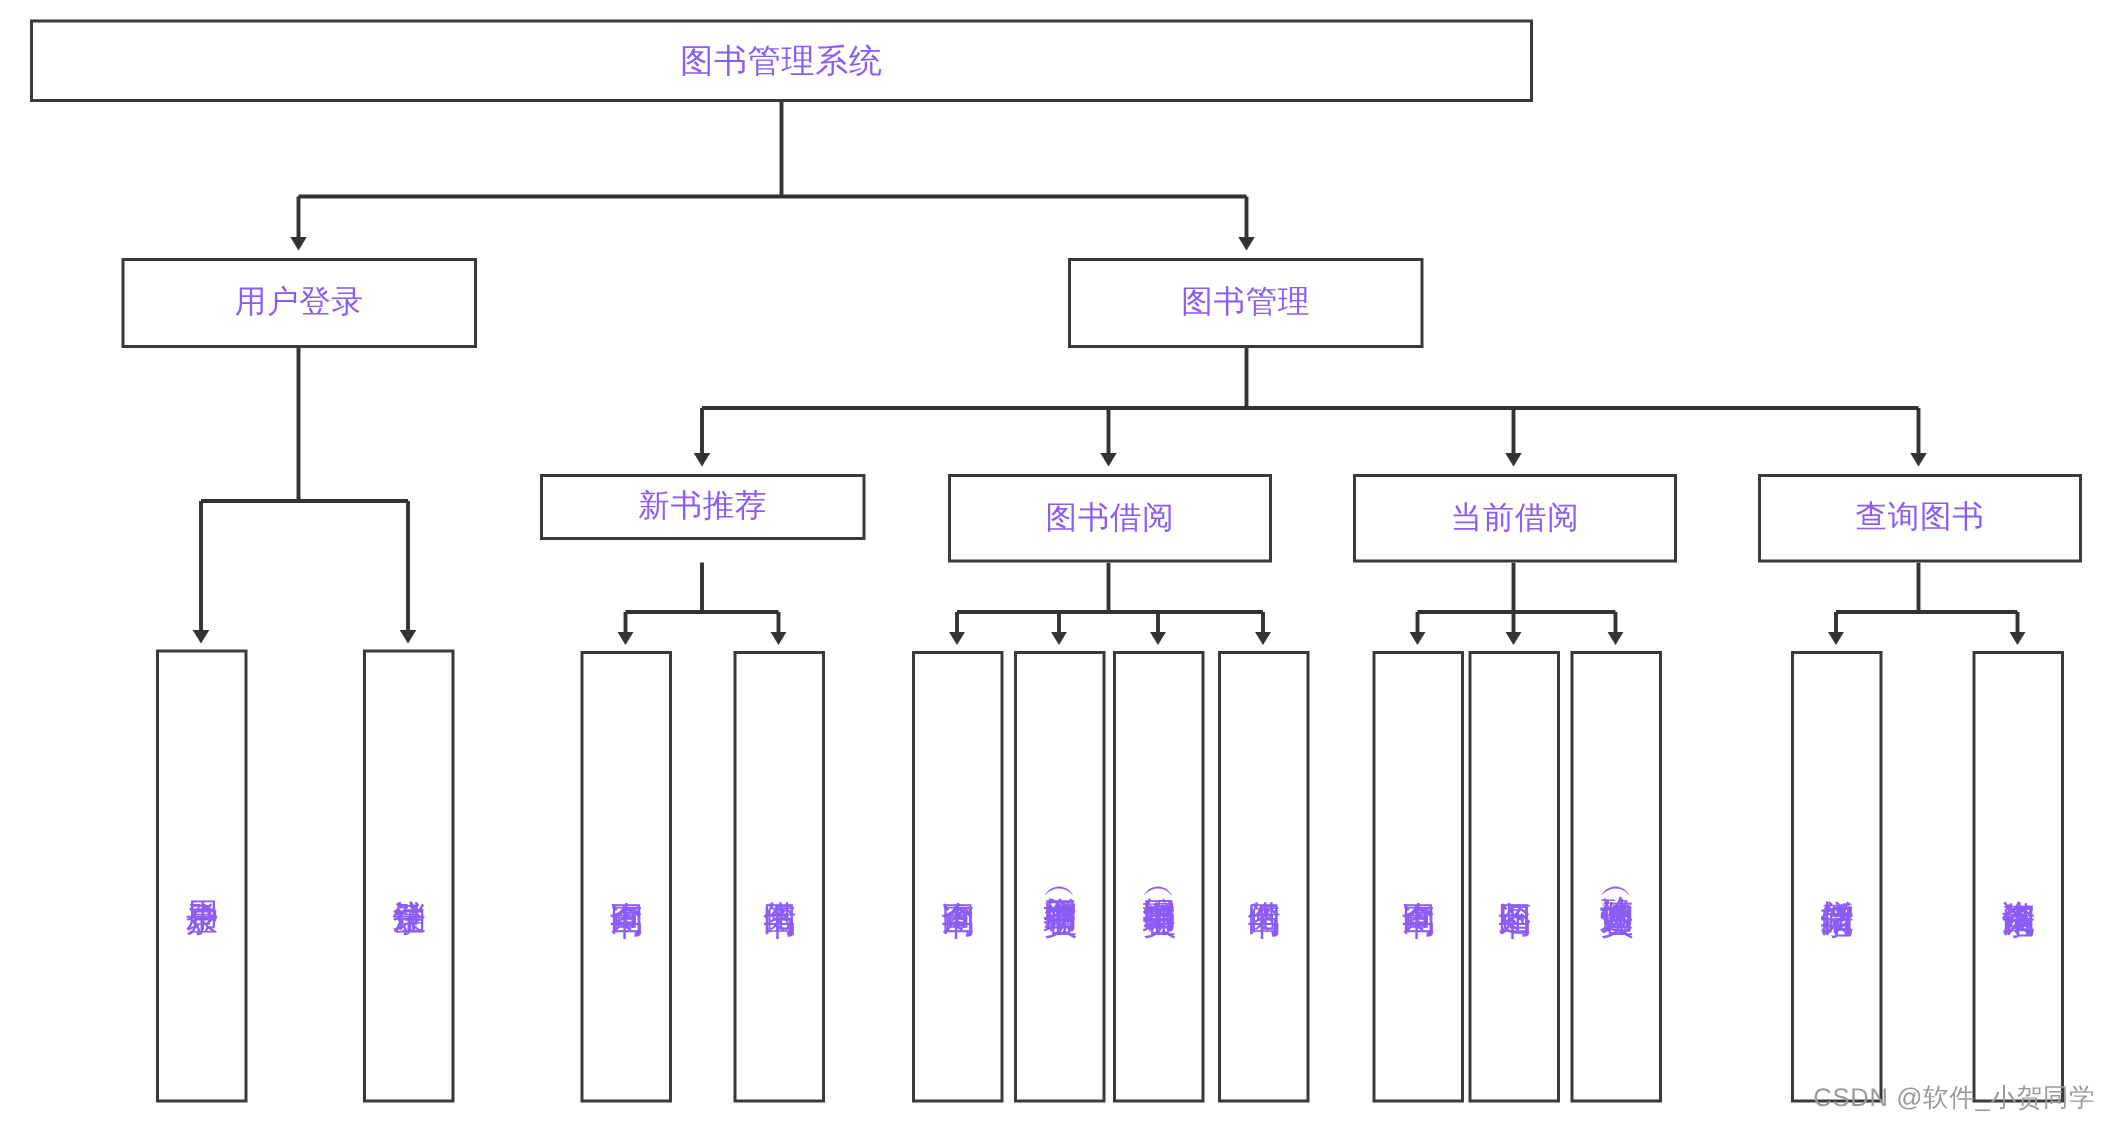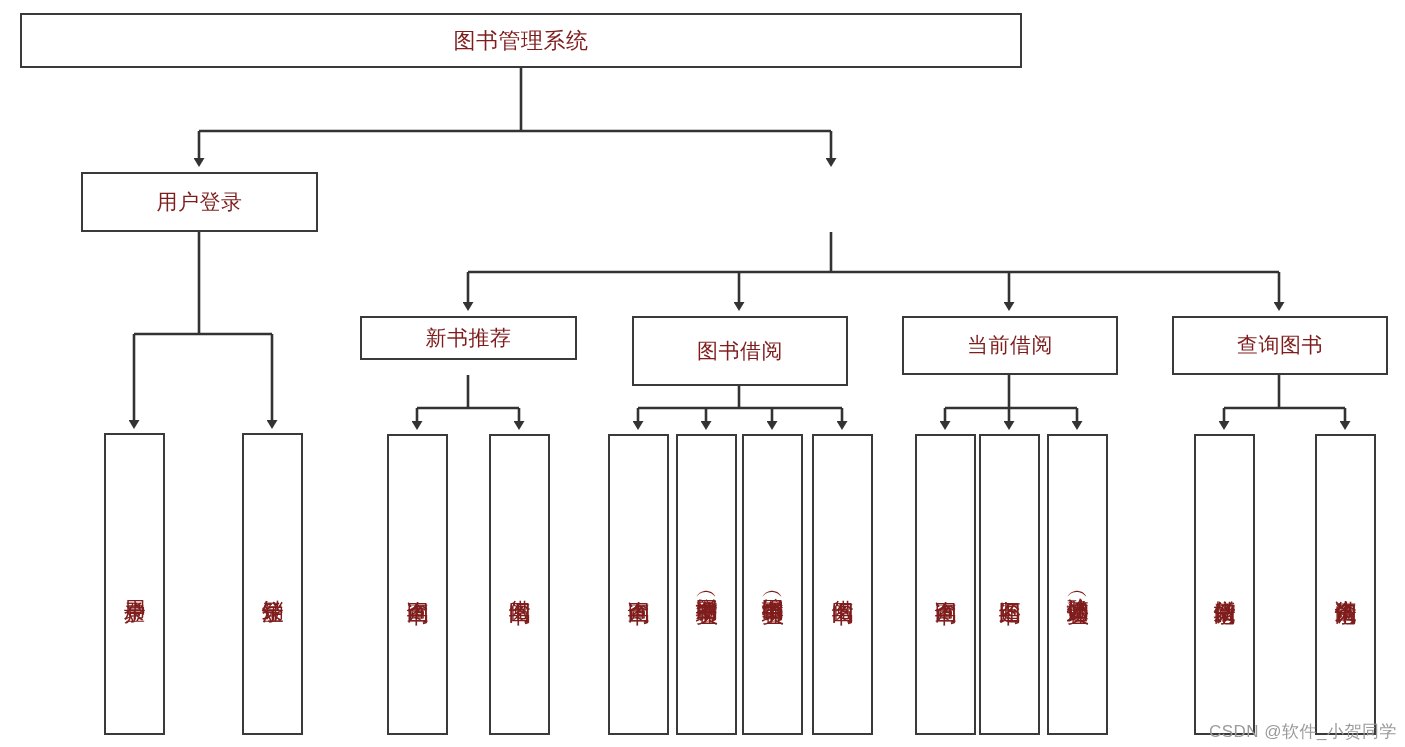--- a/index.html
+++ b/index.html
@@ -14,21 +14,21 @@
   svg.edges{position:absolute;left:0;top:0;width:1405px;height:747px;pointer-events:none;}
 
   .node{
     position:absolute;
     box-sizing:border-box;
     background:#ffffff;
     border:2.5px solid #3a3a3a;
     display:flex;
     align-items:center;
     justify-content:center;
-    color:#7f1d1d;
+    color:#8b5cf6;
   }
   .node .lbl{
     display:block;
     text-align:center;
     line-height:1.18;
     letter-spacing:0.5px;
   }
   .node.horiz .lbl{
     font-size:21px;
     white-space:nowrap;
@@ -111,25 +111,28 @@
     </g>
   </svg>
 
   <div class="node horiz root" style="left:20px;top:13px;width:1002px;height:55px;">
     <span class="lbl">图书管理系统</span>
   </div>
 
   <div class="node horiz" style="left:81px;top:172px;width:237px;height:60px;">
     <span class="lbl">用户登录</span>
   </div>
+  <div class="node horiz" style="left:712px;top:172px;width:237px;height:60px;">
+    <span class="lbl">图书管理</span>
+  </div>
 
   <div class="node horiz" style="left:360px;top:316px;width:217px;height:44px;">
     <span class="lbl">新书推荐</span>
   </div>
-  <div class="node horiz" style="left:632px;top:316px;width:216px;height:70px;font-family:Liberation Serif, serif;">
+  <div class="node horiz" style="left:632px;top:316px;width:216px;height:59px;font-family:Liberation Serif, serif;">
     <span class="lbl">图书借阅</span>
   </div>
   <div class="node horiz" style="left:902px;top:316px;width:216px;height:59px;font-family:Liberation Serif, serif;">
     <span class="lbl">当前借阅</span>
   </div>
   <div class="node horiz" style="left:1172px;top:316px;width:216px;height:59px;">
     <span class="lbl">查询图书</span>
   </div>
 
   <div class="node vert" style="left:104px;top:433px;width:61px;height:302px;">

